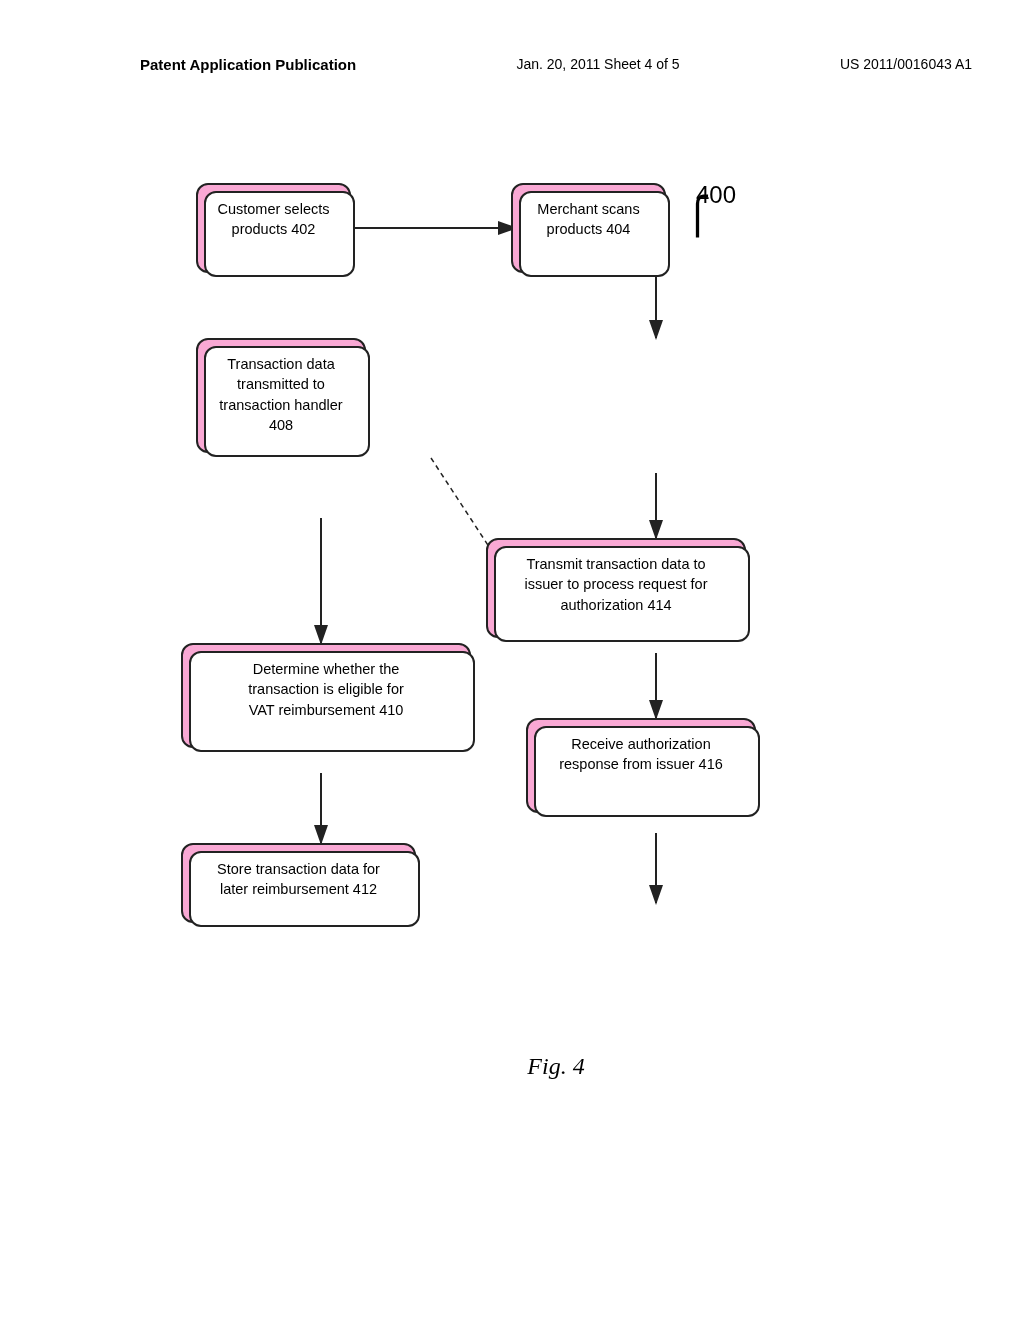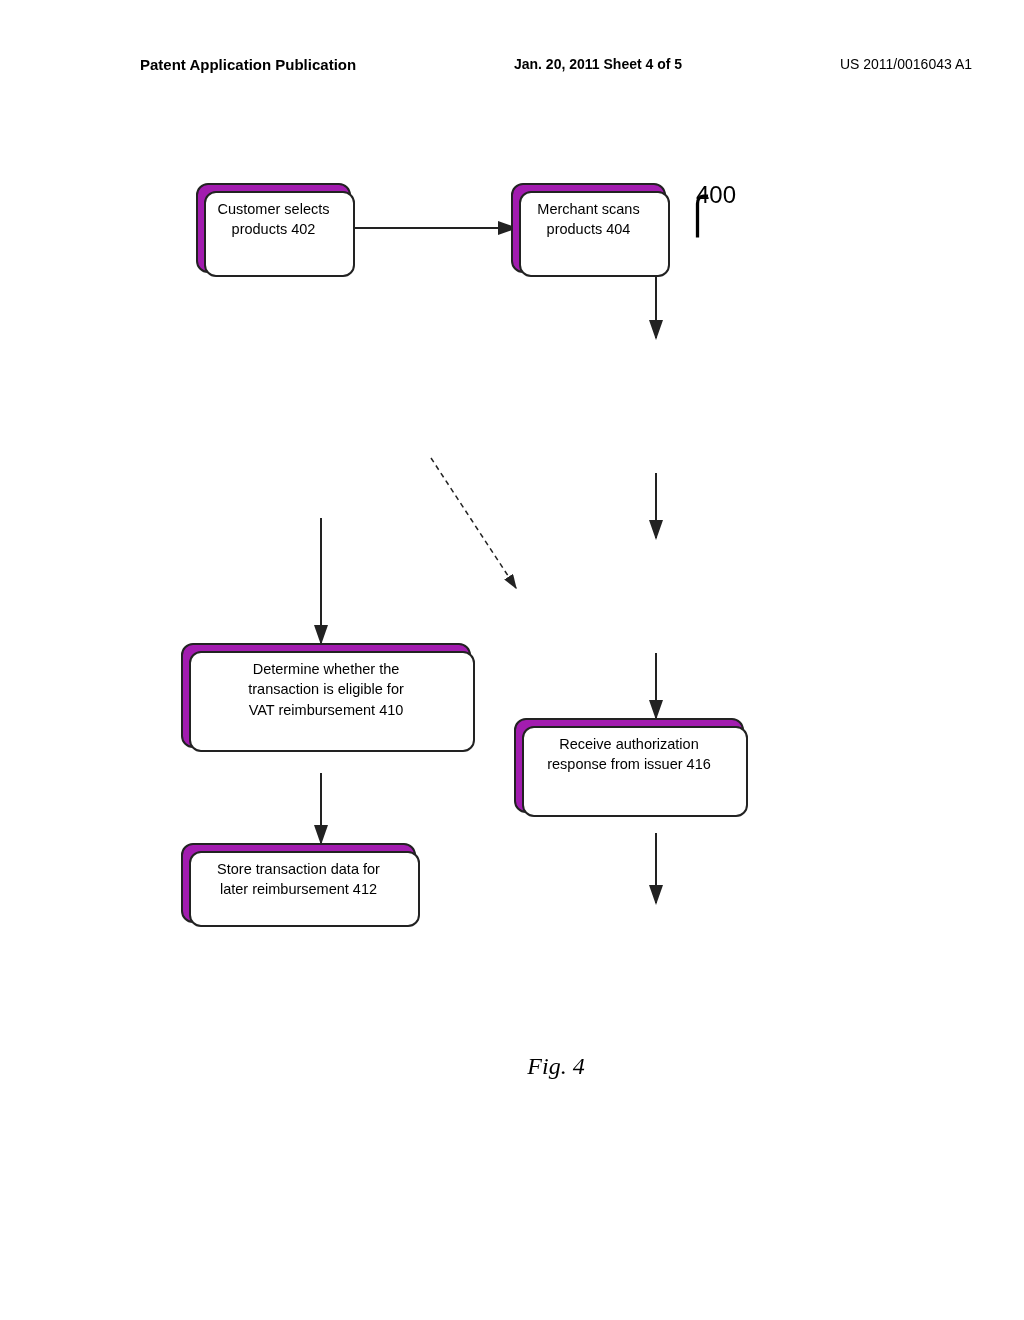--- a/index.html
+++ b/index.html
@@ -23,37 +23,37 @@
 
     
     .header {
       display: flex;
       justify-content: space-between;
       padding: 40px 80px 20px 80px;
       font-size: 14px;
       font-weight: bold;
     }
     .header-left { font-weight: bold; font-size: 15px; }
-    .header-center { font-size: 14px; font-weight: bold; }
+    .header-center { font-size: 14px; font-weight: normal; }
     .header-right { font-size: 14px; font-weight: normal; }
 
     
     .diagram {
       position: relative;
       margin: 60px auto 0 auto;
       width: 860px;
       height: 860px;
     }
 
     
     .flow-box {
       position: absolute;
       border: 2px solid #222;
       border-radius: 12px;
-      background: #a21caf;
+      background: #f9a8d4;
       font-size: 14.5px;
       line-height: 1.4;
       text-align: center;
       padding: 14px 16px;
       z-index: 2;
     }
 
     
     .flow-box::after {
       content: '';
@@ -142,30 +142,41 @@
       <span style="white-space: pre-line; display: block;">Merchant scans
 products  404</span>
     </div>
 
     <div class="ref-label" style="left: 570px; top: 28px;">
       <span>400</span>
     </div>
 
     <div style="position:absolute; left:558px; top:42px; font-size:36px; z-index:3; font-family:serif;">⎧</div>
 
+    <div class="flow-box" style="left: 70px; top: 185px; width: 170px; height: 115px;">
+      <span style="white-space: pre-line; display: block;">Transaction data
+transmitted to
+transaction handler
+408</span>
+    </div>
 
 
+    <div class="flow-box" style="left: 360px; top: 385px; width: 260px; height: 100px;">
+      <span style="white-space: pre-line; display: block;">Transmit transaction data to
+issuer to process request for
+authorization  414</span>
+    </div>
 
     <div class="flow-box" style="left: 55px; top: 490px; width: 290px; height: 105px;">
       <span style="white-space: pre-line; display: block;">Determine whether the
 transaction is eligible for
 VAT reimbursement  410</span>
     </div>
 
-    <div class="flow-box" style="left: 388px; top: 565px; width: 230px; height: 95px;">
+    <div class="flow-box" style="left: 400px; top: 565px; width: 230px; height: 95px;">
       <span style="white-space: pre-line; display: block;">Receive authorization
 response from issuer  416</span>
     </div>
 
     <div class="flow-box" style="left: 55px; top: 690px; width: 235px; height: 80px;">
       <span style="white-space: pre-line; display: block;">Store transaction data for
 later reimbursement  412</span>
     </div>
 
 

